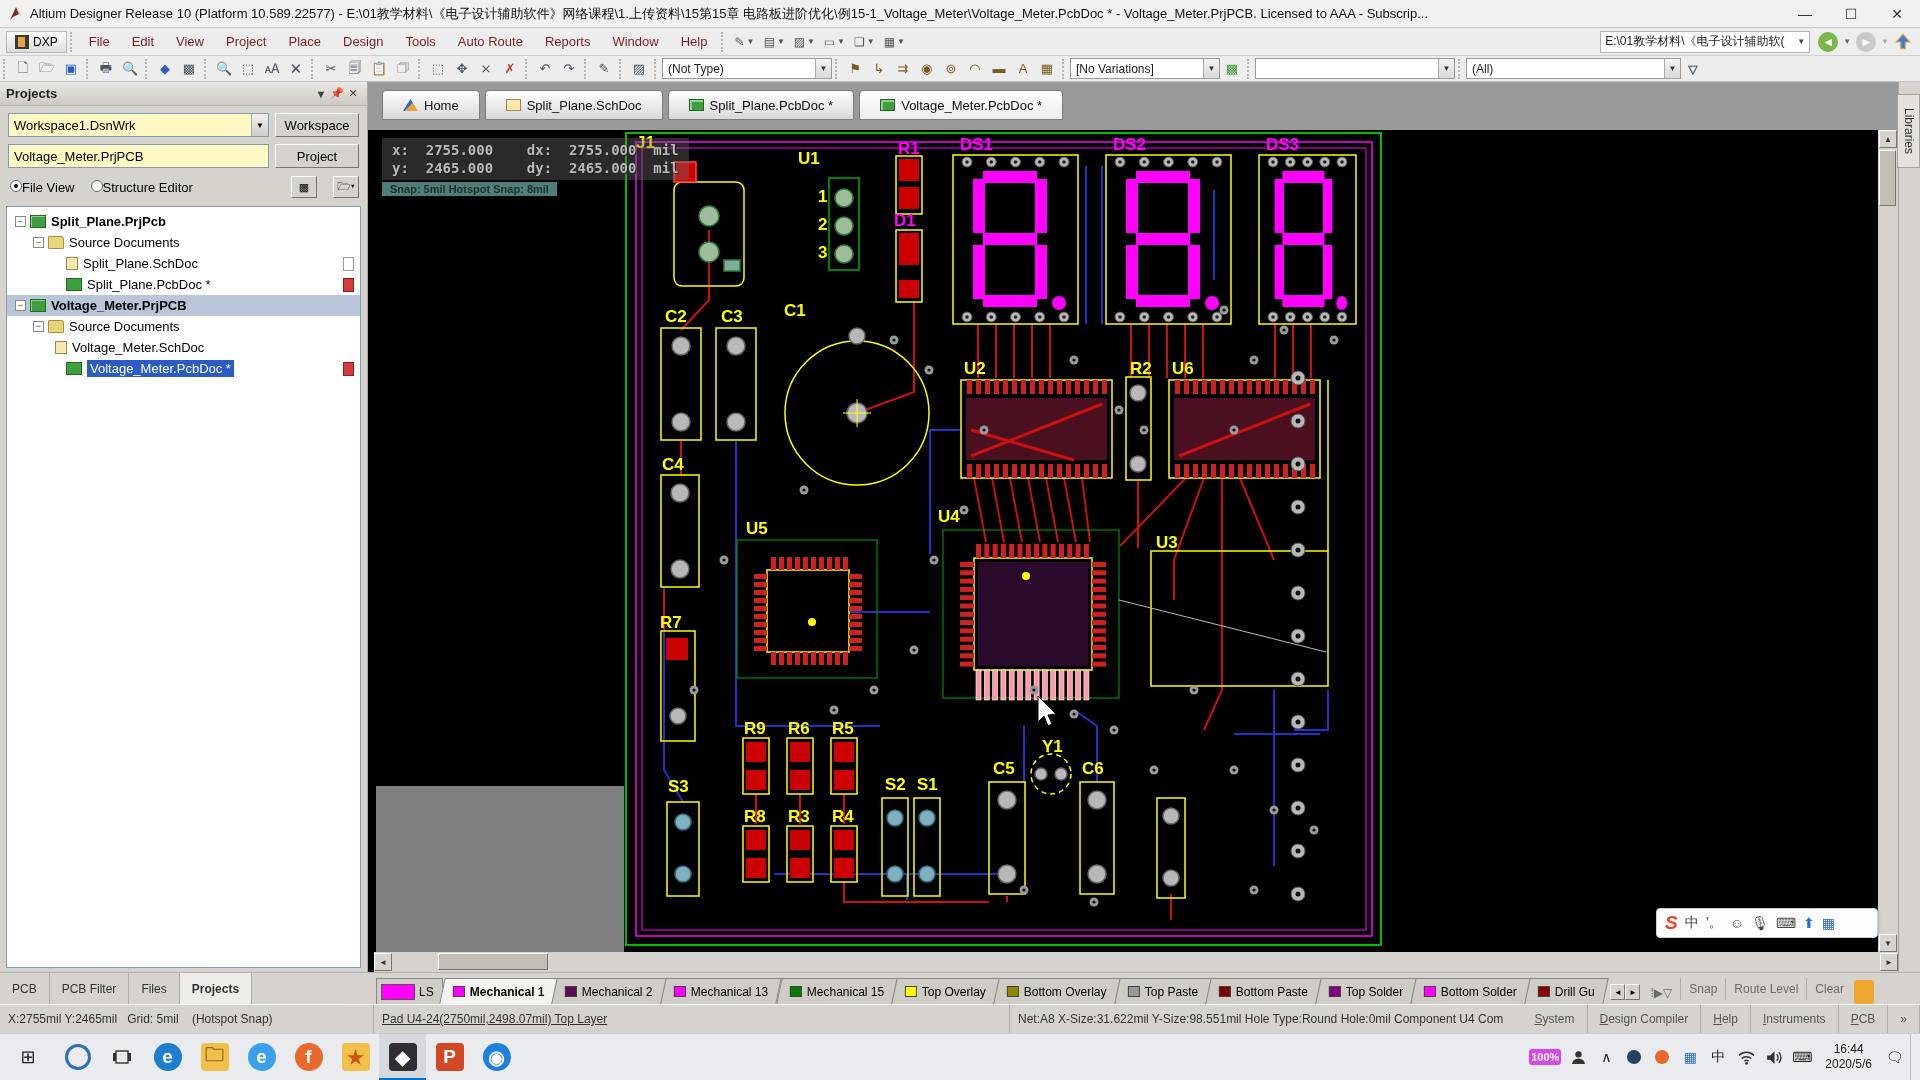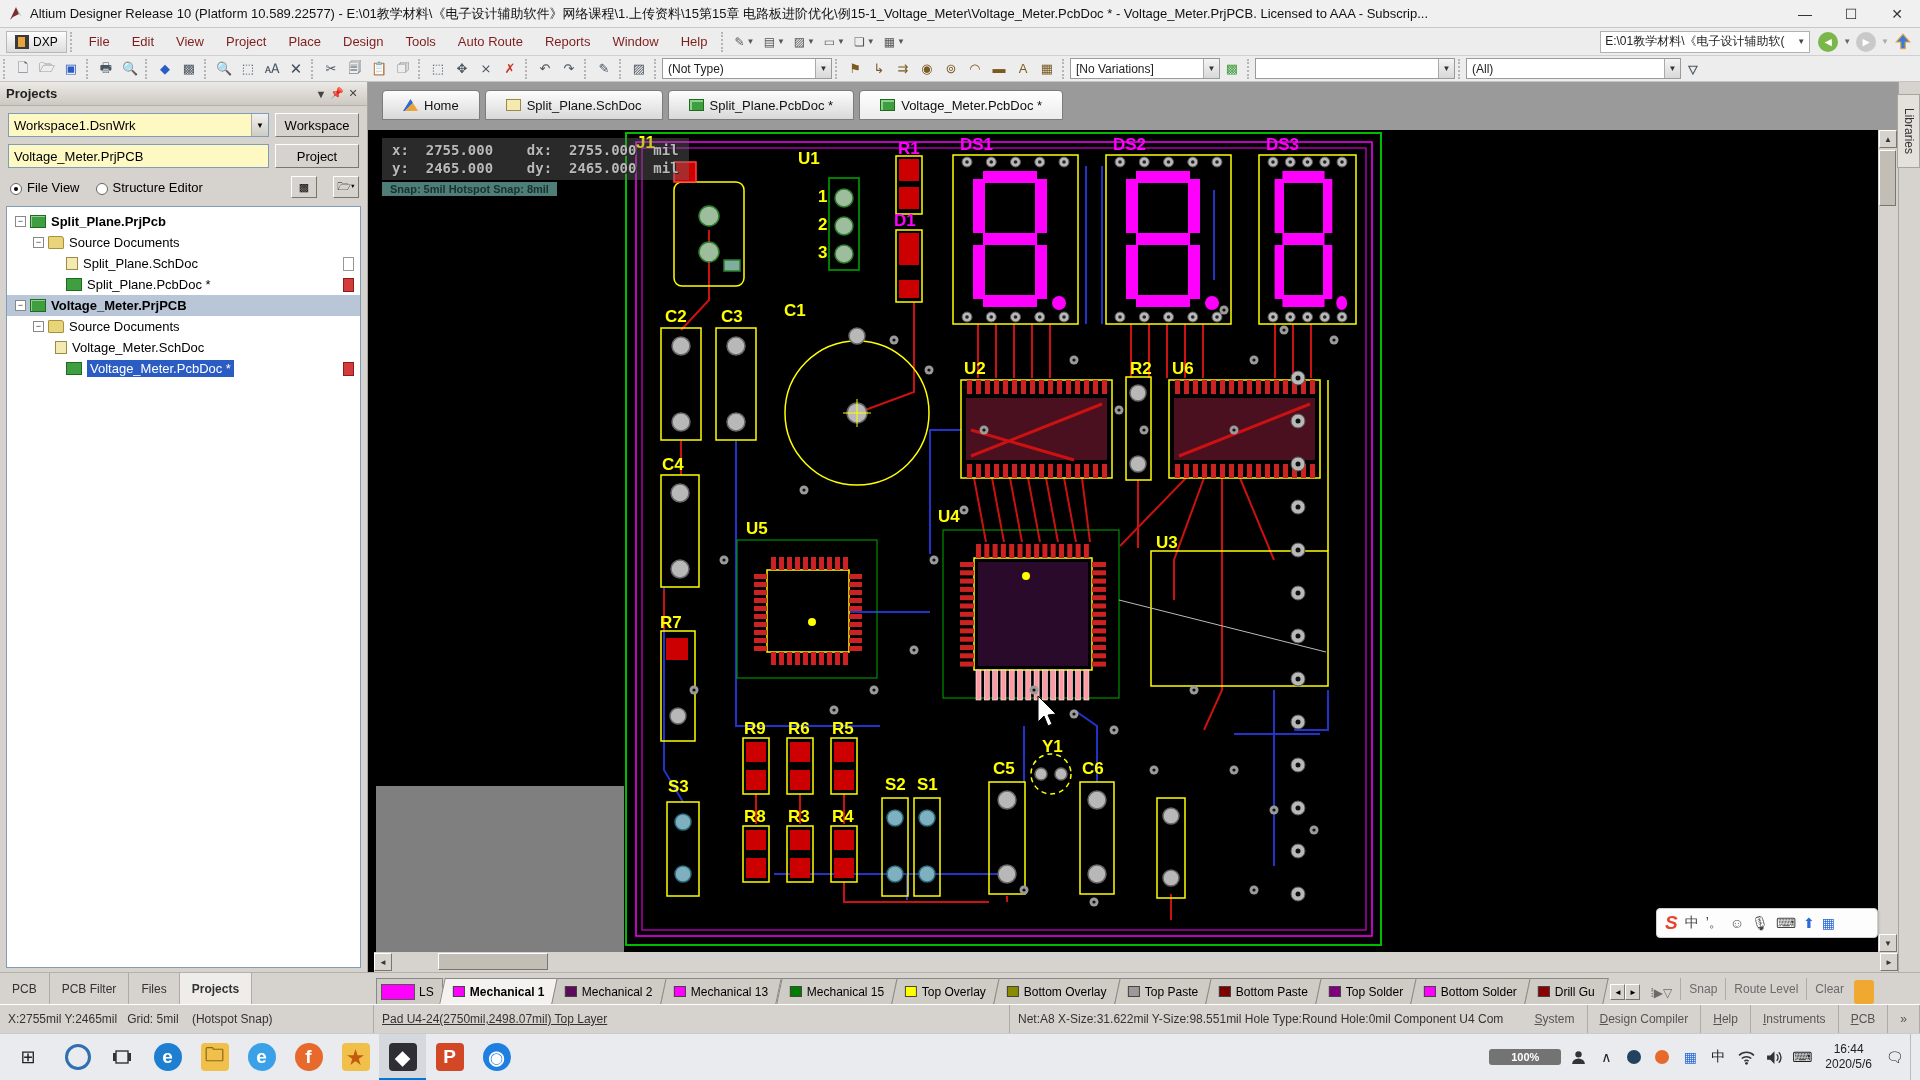--- a/index.html
+++ b/index.html
@@ -49,21 +49,21 @@
   #proj-header .t { font-weight:bold; font-size:13px; color:#222; flex:1; }
   .hdr-ico { width:16px; height:16px; display:flex; align-items:center; justify-content:center; color:#444; font-size:11px; }
   .panel-row { display:flex; margin:7px 8px 0 8px; gap:6px; }
   .panel-combo { flex:1; height:24px; background:#fef9c3; border:1px solid #7f9db9; display:flex; align-items:center; }
   .panel-combo .val { flex:1; padding:0 5px; font-size:13px; }
   .panel-combo .arrow { width:17px; height:100%; background:linear-gradient(#f2f1ee,#cfccc5);
                         border-left:1px solid #aaa; font-size:8px; display:flex; align-items:center; justify-content:center; }
   .panel-btn { width:84px; height:24px; background:#d6d3ce; border:1px solid;
                border-color:#fff #7a766f #7a766f #fff; font-size:13px; display:flex; align-items:center; justify-content:center; }
   #radio-row { display:flex; align-items:center; margin:8px 8px 6px 10px; gap:16px; font-size:13px; }
-  .radio { display:flex; align-items:flex-end; gap:5px; }
+  .radio { display:flex; align-items:flex-start; }
   .rdot { width:12px; height:12px; border-radius:50%; border:1px solid #666; background:#fff; position:relative; }
   .rdot.on::after { content:""; position:absolute; left:3px; top:3px; width:4px; height:4px; border-radius:50%; background:#000; }
   #radio-row .spacer { flex:1; }
   .mini-btn { width:26px; height:22px; background:#d6d3ce; border:1px solid; border-color:#fff #7a766f #7a766f #fff;
               display:flex; align-items:center; justify-content:center; font-size:11px; }
   #tree { flex:1; margin:2px 6px 4px 6px; background:#fff; border:1px solid #7f9db9; overflow:hidden; padding-top:4px; }
   .trow { height:21px; display:flex; align-items:center; font-size:13px; white-space:nowrap; position:relative; }
   .trow .exp { width:11px; height:11px; border:1px solid #888; background:#fff; font-size:9px; line-height:9px;
                text-align:center; margin-right:4px; color:#333; flex:none; }
   .ticon { width:16px; height:13px; margin-right:5px; flex:none; position:relative; }
@@ -140,22 +140,22 @@
   #search-box { width:356px; height:34px; background:#fff; border:1px solid #b8babd; margin:0 6px;
                 display:flex; align-items:center; padding:0 10px; color:#5a5a5a; font-size:14px; gap:8px; }
   #search-box .ph { flex:1; white-space:nowrap; overflow:hidden; }
   .app-ico { width:47px; height:47px; display:flex; align-items:center; justify-content:center; position:relative; }
   .app-glyph { width:28px; height:28px; border-radius:4px; display:flex; align-items:center; justify-content:center;
                color:#fff; font-weight:bold; font-size:19px; }
   .app-ico.active { background:#d5d9de; box-shadow:inset 0 -3px 0 #0078d7; }
   #tray { margin-left:auto; display:flex; align-items:center; gap:2px; padding-right:2px; }
   .tray-ico { min-width:26px; height:40px; display:flex; align-items:center; justify-content:center;
               font-size:14px; color:#222; padding:0 2px; }
-  #badge100 { background:#737373; color:#fff; font-size:11px; font-weight:bold; border-radius:3px;
-              padding:2px 22px; }
+  #badge100 { background:#d946ef; color:#fff; font-size:11px; font-weight:bold; border-radius:3px;
+              padding:2px 2px; }
   #clock { text-align:center; font-size:12px; line-height:15px; color:#222; padding:0 8px; }
   #show-desktop { width:8px; height:47px; border-left:1px solid #b9bbbe; }
 
   
   #sogou { position:absolute; left:1656px; top:908px; width:222px; height:30px; background:#fdfdfd;
            border:1px solid #cfcfcf; border-radius:4px; display:flex; align-items:center; gap:7px;
            padding:0 8px; font-size:14px; color:#444; box-shadow:0 1px 3px rgba(0,0,0,.35); }
   #sogou .slogo { color:#e8432d; font-weight:bold; font-size:19px; font-style:italic; }
   #sogou .blue { color:#2a6bd6; }
 

